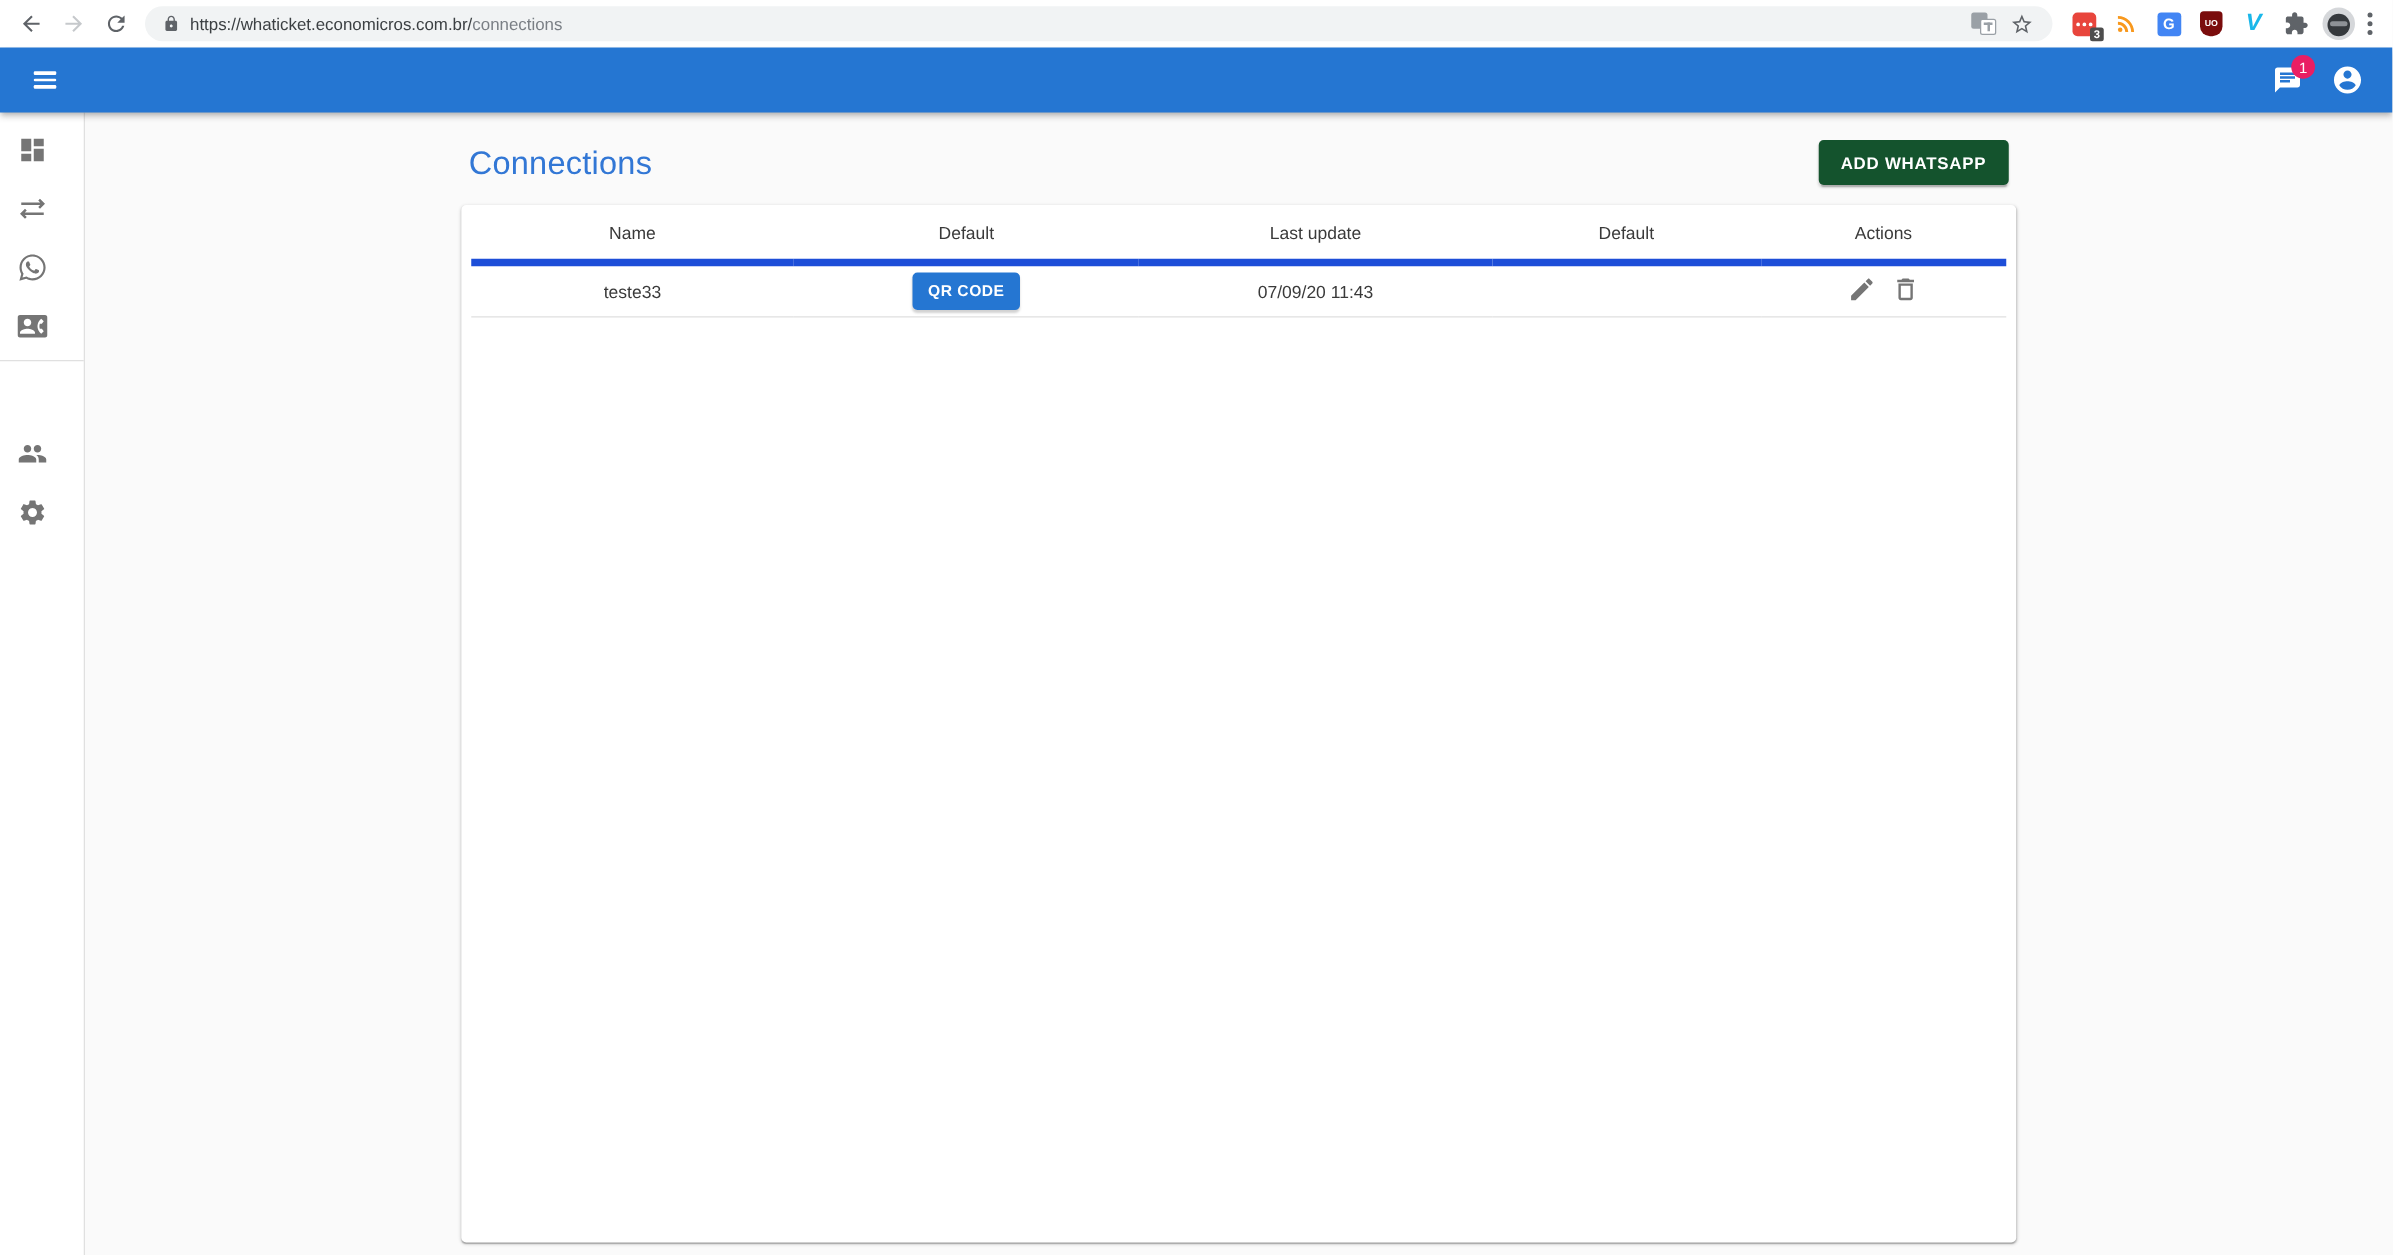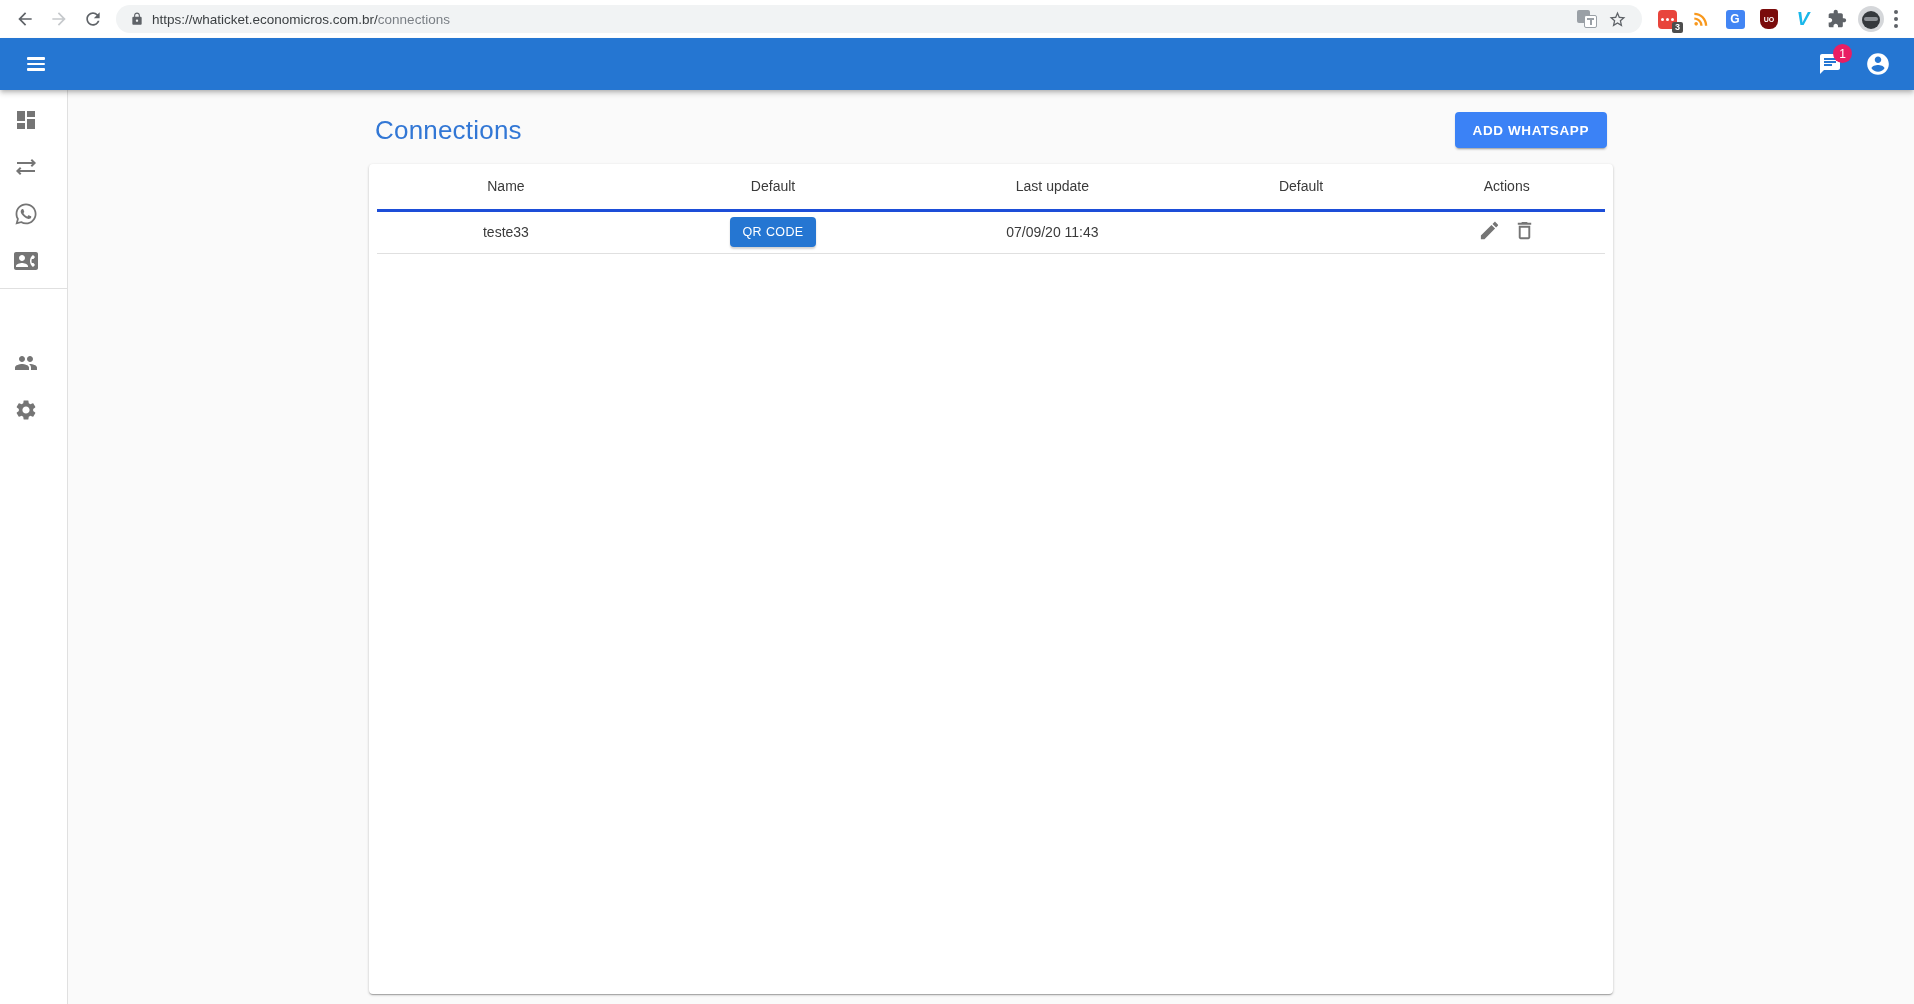--- a/index.html
+++ b/index.html
@@ -49,31 +49,31 @@
   .sidebar { width:68px; background:#fff; border-right:1px solid #e0e0e0; padding-top:6px; flex:none; }
   .side-item { height:47px; display:flex; align-items:center; padding-left:14px; cursor:pointer; }
   .side-item svg { width:24px; height:24px; fill:#757575; }
   .side-divider { border:none; border-top:1px solid #e0e0e0; margin:4px 0 6px 0; }
   .side-spacer { height:44px; }
   .main { flex:1; background:#fafafa; overflow:hidden; }
   .container { width:1244px; margin:0 auto; }
 
   .page-head { display:flex; align-items:center; justify-content:space-between; margin-top:22px; padding:0 6px; }
   .page-title { color:#3277d5; font-size:26px; font-weight:500; letter-spacing:.2px; }
-  .primary-btn { background:#3b82f6; color:#fff; border:none; border-radius:4px; height:36px; padding:0 18px;
+  .primary-btn { background:#14532d; color:#fff; border:none; border-radius:4px; height:36px; padding:0 18px;
     font-size:13.5px; font-weight:bold; letter-spacing:.6px; cursor:pointer; font-family:"Liberation Sans",sans-serif;
     box-shadow:0 3px 1px -2px rgba(0,0,0,.2), 0 2px 2px 0 rgba(0,0,0,.14);text-align:center; }
 
   .card { margin-top:16px; background:#fff; border-radius:4px; height:830px; padding:0 8px;
     box-shadow:0 1px 3px rgba(0,0,0,.2), 0 1px 1px rgba(0,0,0,.14), 0 2px 1px -1px rgba(0,0,0,.12); }
   table { width:100%; border-collapse:collapse; }
-  th { height:46px; font-size:14px; font-weight:500; color:#3a3a3a; text-align:center; border-bottom:3px solid #1d4ed8; }
+  th { height:46px; font-size:14px; font-weight:500; color:#3a3a3a; text-align:center; border-bottom:6px solid #1d4ed8; }
   td { height:43px; font-size:14px; color:#3a3a3a; text-align:center; border-bottom:1px solid #e0e0e0; }
   .qr-btn { background:#2576d2; color:#fff; border:none; border-radius:4px; height:30px; padding:0 12px;
-    font-size:12.5px; font-weight:normal; letter-spacing:.4px; cursor:pointer; font-family:"Liberation Sans",sans-serif;
+    font-size:12.5px; font-weight:bold; letter-spacing:.4px; cursor:pointer; font-family:"Liberation Sans",sans-serif;
     box-shadow:0 2px 2px rgba(0,0,0,.18); }
   .act-btn { border:none; background:transparent; cursor:pointer; padding:4px; }
   .act-btn svg { width:23px; height:23px; fill:#757575; }
   .check svg { width:24px; height:24px; fill:#4caf50; }
 </style>
 </head>
 <body>
 
 <div class="toolbar">
   <button class="nav-btn">

